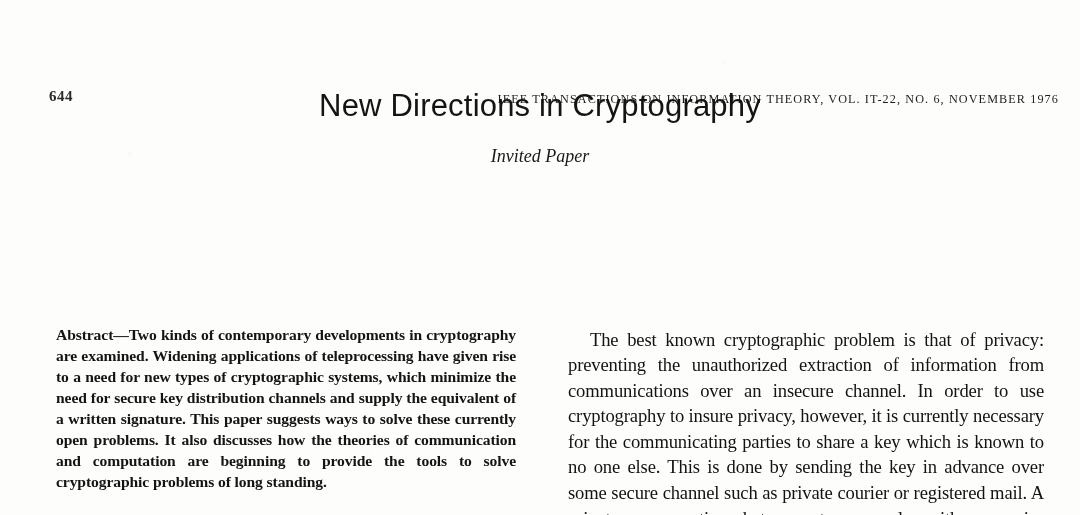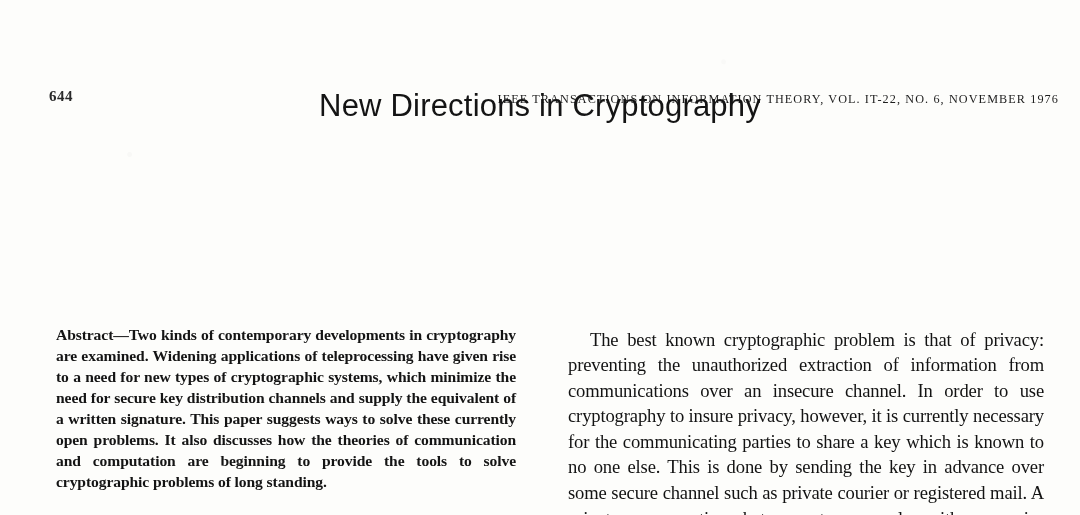--- a/index.html
+++ b/index.html
@@ -173,20 +173,21 @@
 
   <div class="running-head">
     <div class="folio">644</div>
     <div class="journal-line">
       <span class="sc">IEEE TRANSACTIONS ON INFORMATION THEORY, VOL. IT-22, NO. 6, NOVEMBER 1976</span>
     </div>
   </div>
 
   <div class="title">New Directions in Cryptography</div>
 
+  <div class="invited">Invited Paper</div>
 
 
   <div class="columns">
 
     <div class="col col-left">
       <p class="abstract">
         <span class="lead">Abstract</span><span>—Two kinds of contemporary developments in cryptography are examined. Widening applications of teleprocessing have given rise to a need for new types of cryptographic systems, which minimize the need for secure key distribution channels and supply the equivalent of a written signature. This paper suggests ways to solve these currently open problems. It also discusses how the theories of communication and computation are beginning to provide the tools to solve cryptographic problems of long standing.</span>
       </p>
     </div>
 

